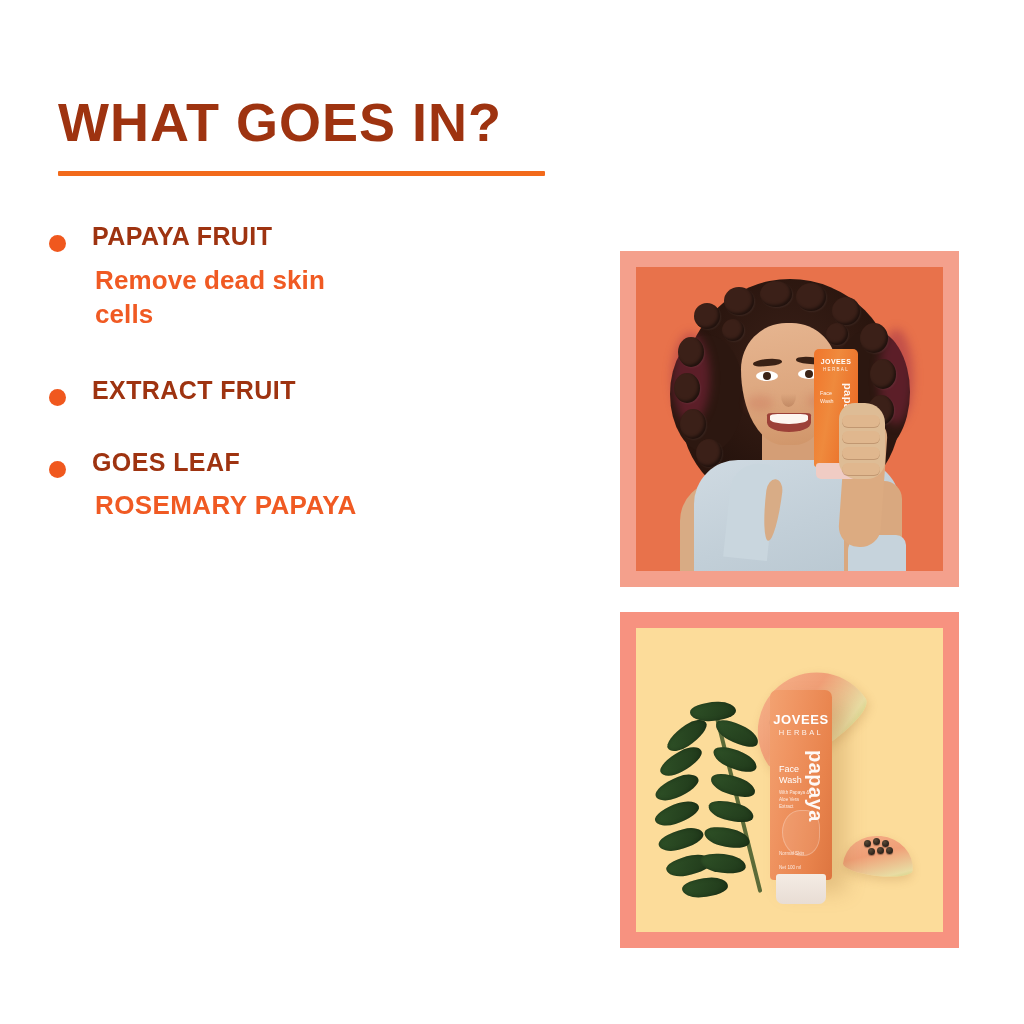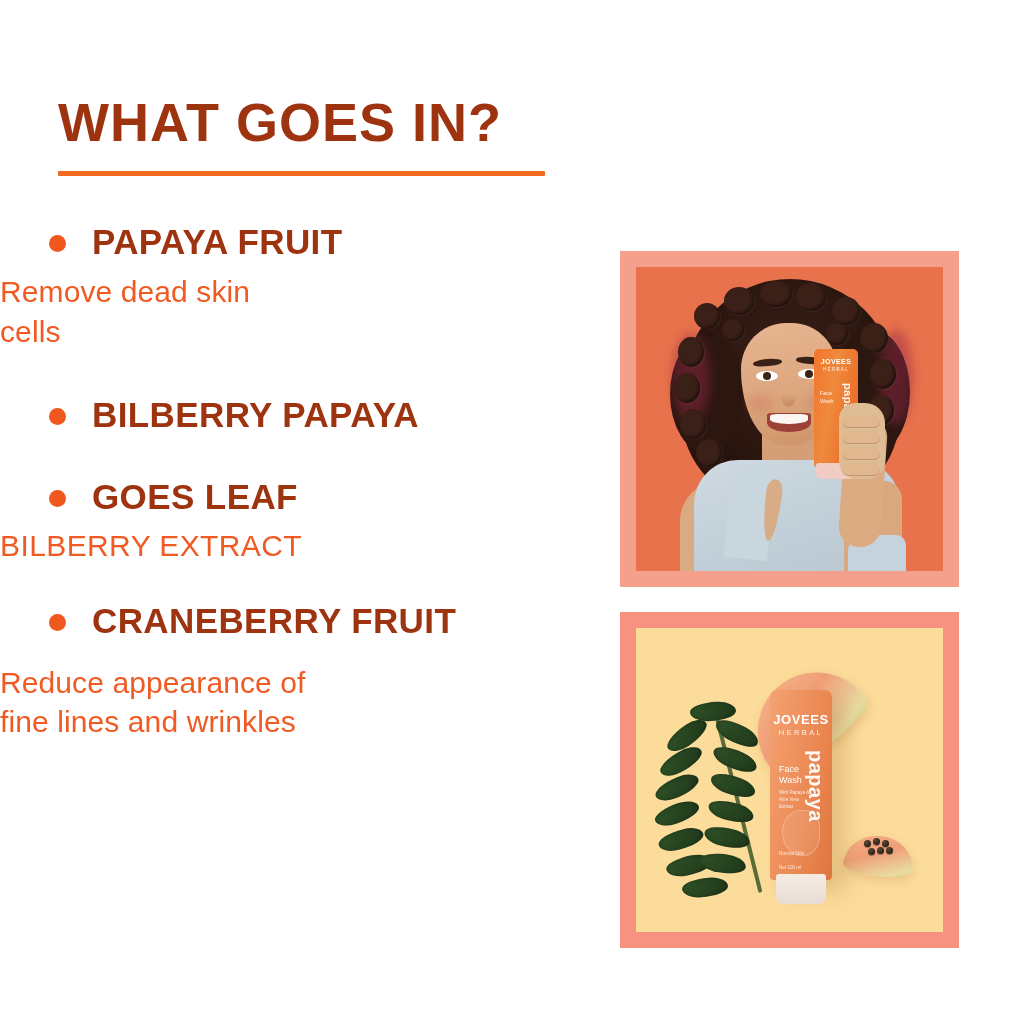--- a/index.html
+++ b/index.html
@@ -66,32 +66,33 @@
     height: 17px;
     border-radius: 50%;
     background: #F0581E;
     margin-left: 49px;
     margin-top: 13px;
     flex: none;
   }
 
   .ing-name {
     margin-left: 26px;
-    font-size: 35px;
+    font-size: 25px;
     font-weight: 700;
     color: #9E3310;
     letter-spacing: 0.4px;
     line-height: 1.12;
     white-space: nowrap;
   }
 
   .ing-desc {
+    margin-left: 95px;
     margin-top: 11px;
-    font-size: 30px;
-    font-weight: 400;
+    font-size: 26px;
+    font-weight: 700;
     color: #F05A23;
     line-height: 1.32;
     max-width: 500px;
     letter-spacing: 0.1px;
     white-space: pre-line;
   }
 
   .ing-item.i0 { margin-top: 0px; }
   .ing-item.i1 { margin-top: 44px; }
   .ing-item.i2 { margin-top: 42px; }
@@ -463,40 +464,32 @@
           <div class="bullet-dot"></div>
           <div class="ing-name">PAPAYA FRUIT</div>
         </div>
         <div class="ing-desc">Remove dead skin
 cells</div>
       </div>
 
       <div class="ing-item i1">
         <div class="ing-head-row">
           <div class="bullet-dot"></div>
-          <div class="ing-name">BILBERRY PAPAYA</div>
+          <div class="ing-name">EXTRACT FRUIT</div>
         </div>
       </div>
 
       <div class="ing-item i2">
         <div class="ing-head-row">
           <div class="bullet-dot"></div>
           <div class="ing-name">GOES LEAF</div>
         </div>
-        <div class="ing-desc">BILBERRY EXTRACT</div>
+        <div class="ing-desc">ROSEMARY PAPAYA</div>
       </div>
 
-      <div class="ing-item i3">
-        <div class="ing-head-row">
-          <div class="bullet-dot"></div>
-          <div class="ing-name">CRANEBERRY FRUIT</div>
-        </div>
-        <div class="ing-desc">Reduce  appearance of
-fine lines and wrinkles</div>
-      </div>
 
     </div>
   </div>
 
   <div class="photo-frame" id="photo-model">
     <div class="inner">
       <div class="model-scene">
 
         <div class="hair"></div>
         <div class="hair-hilite"></div>

